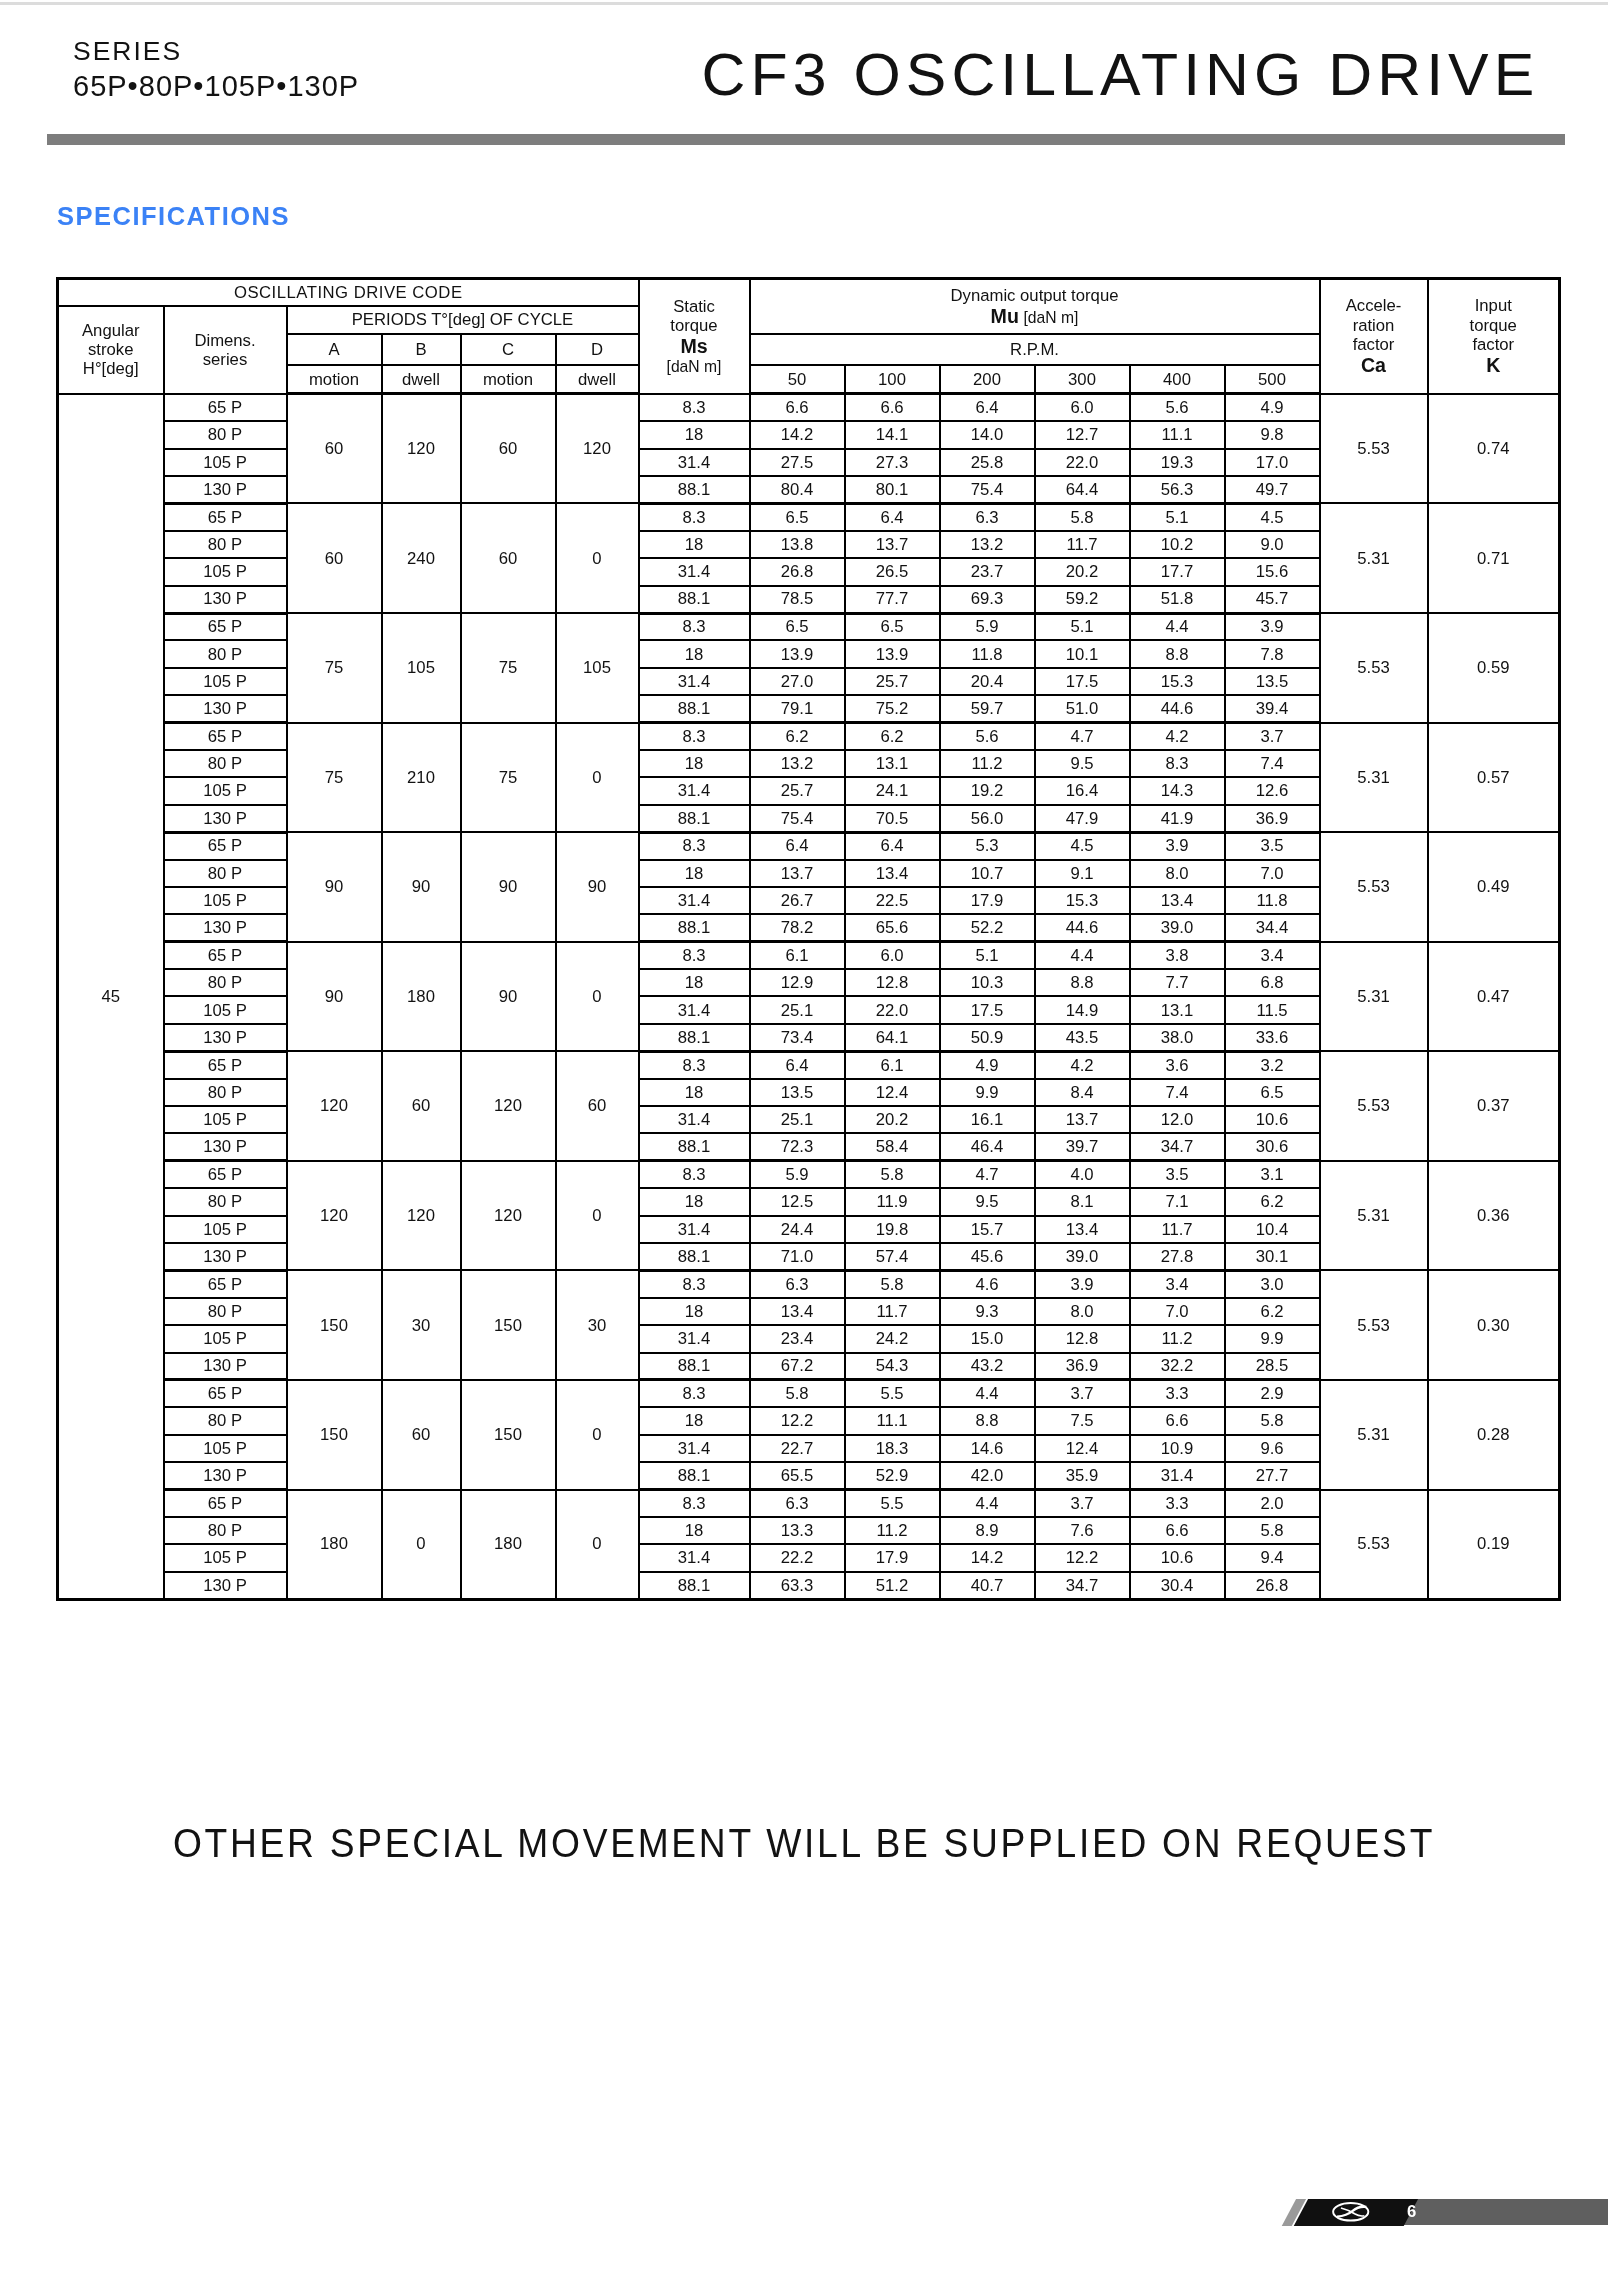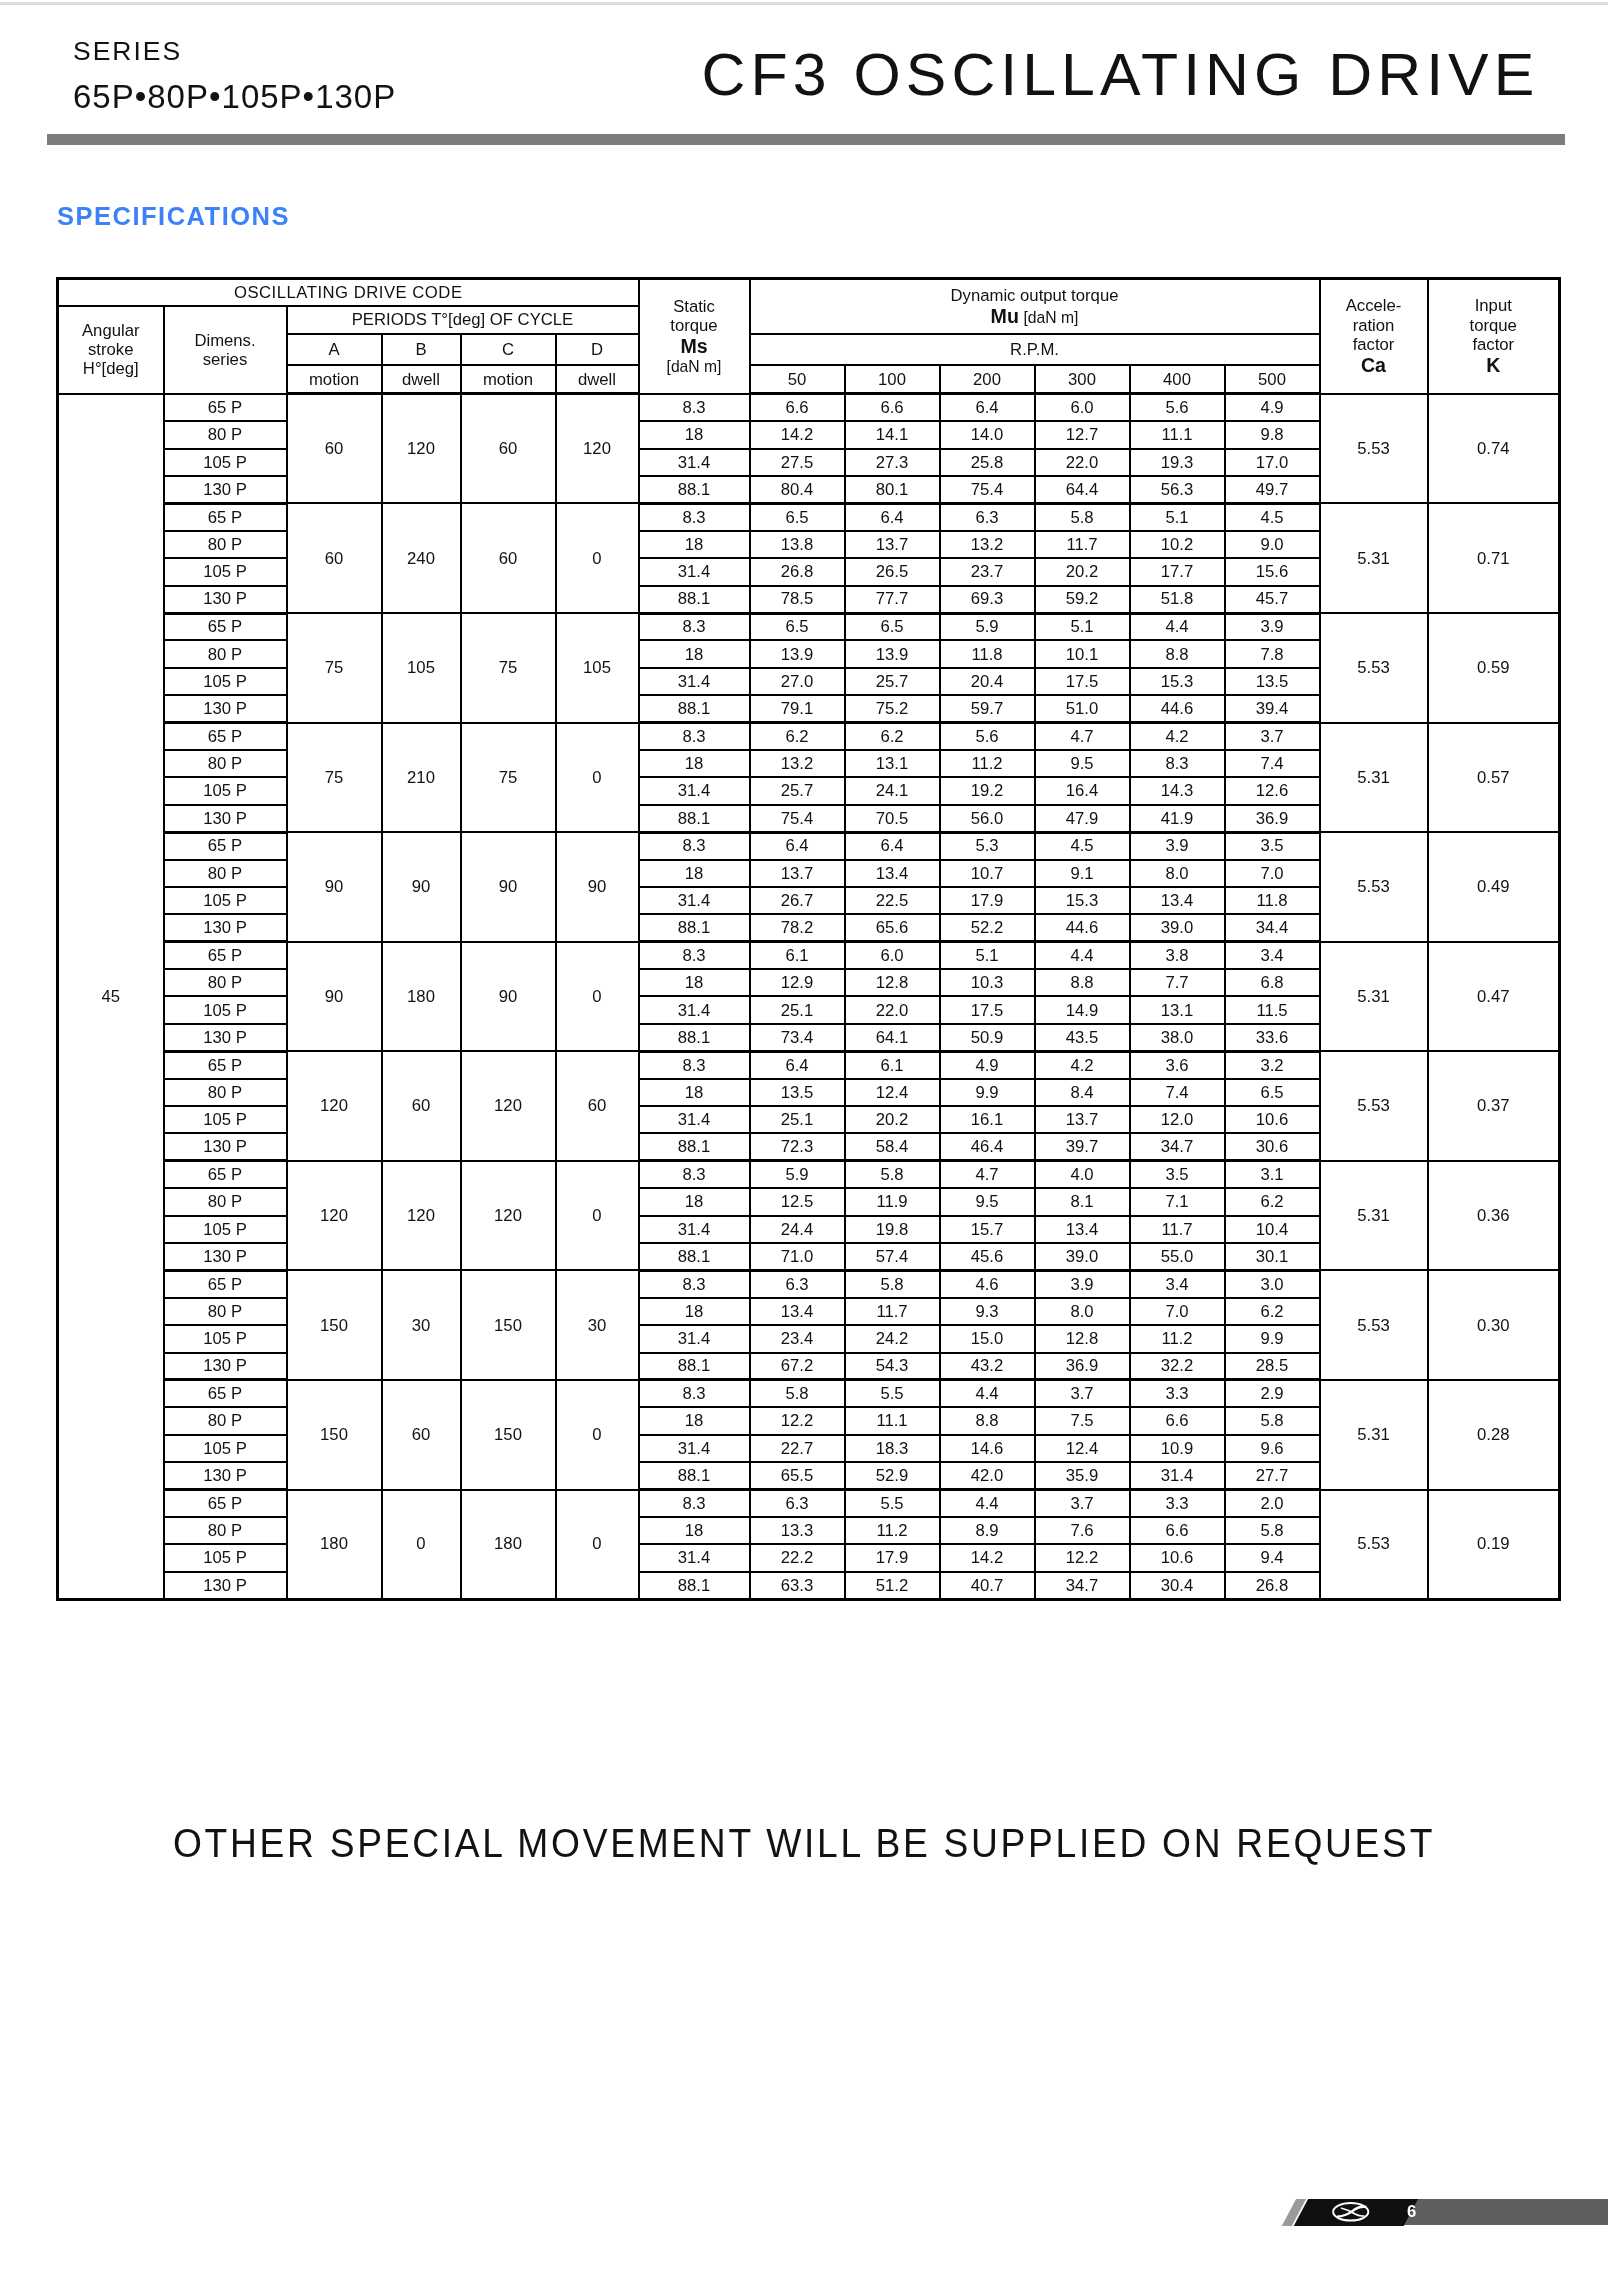--- a/index.html
+++ b/index.html
@@ -3,21 +3,21 @@
 <meta charset="utf-8">
 <style>
   html,body{margin:0;padding:0;background:#fff;}
   .page{position:relative;width:1608px;height:2293px;background:#ffffff;
         font-family:"Liberation Sans",sans-serif;color:#121212;overflow:hidden;}
   .top-edge{position:absolute;top:2px;left:0;right:0;height:2.9px;background:#dcdcdc;}
 
   
   .series-block{position:absolute;left:73px;top:37px;line-height:1.1;}
   .series-label{font-size:26.5px;letter-spacing:2px;}
-  .series-models{font-size:33px;letter-spacing:1px;margin-top:13px;}
+  .series-models{font-size:29px;letter-spacing:1px;margin-top:5px;}
   .doc-title{position:absolute;top:41px;right:69px;font-size:59px;letter-spacing:4.9px;
              white-space:nowrap;transform:scaleX(1.03);transform-origin:right center;}
   .gray-bar{position:absolute;left:47px;right:43px;top:134px;height:10.8px;background:#7d7d7d;}
 
   .spec-heading{position:absolute;left:57px;top:202px;font-size:25.5px;font-weight:bold;
                 color:#3b82f6;letter-spacing:1.5px;}
 
   
   .spec-table{position:absolute;left:56px;top:277px;border-collapse:collapse;
               table-layout:fixed;border:3.9px solid #000;}
@@ -512,21 +512,21 @@
           <td class="rpm-cell">11.7</td>
           <td class="rpm-cell">10.4</td>
         </tr>
         <tr class="group-end">
           <td class="series-cell">130 P</td>
           <td class="ms-cell">88.1</td>
           <td class="rpm-cell">71.0</td>
           <td class="rpm-cell">57.4</td>
           <td class="rpm-cell">45.6</td>
           <td class="rpm-cell">39.0</td>
-          <td class="rpm-cell">55.0</td>
+          <td class="rpm-cell">27.8</td>
           <td class="rpm-cell">30.1</td>
         </tr>
         <tr>
           <td class="series-cell">65 P</td>
           <td class="period-cell" rowspan="4">150</td>
           <td class="period-cell" rowspan="4">30</td>
           <td class="period-cell" rowspan="4">150</td>
           <td class="period-cell" rowspan="4">30</td>
           <td class="ms-cell">8.3</td>
           <td class="rpm-cell">6.3</td>

